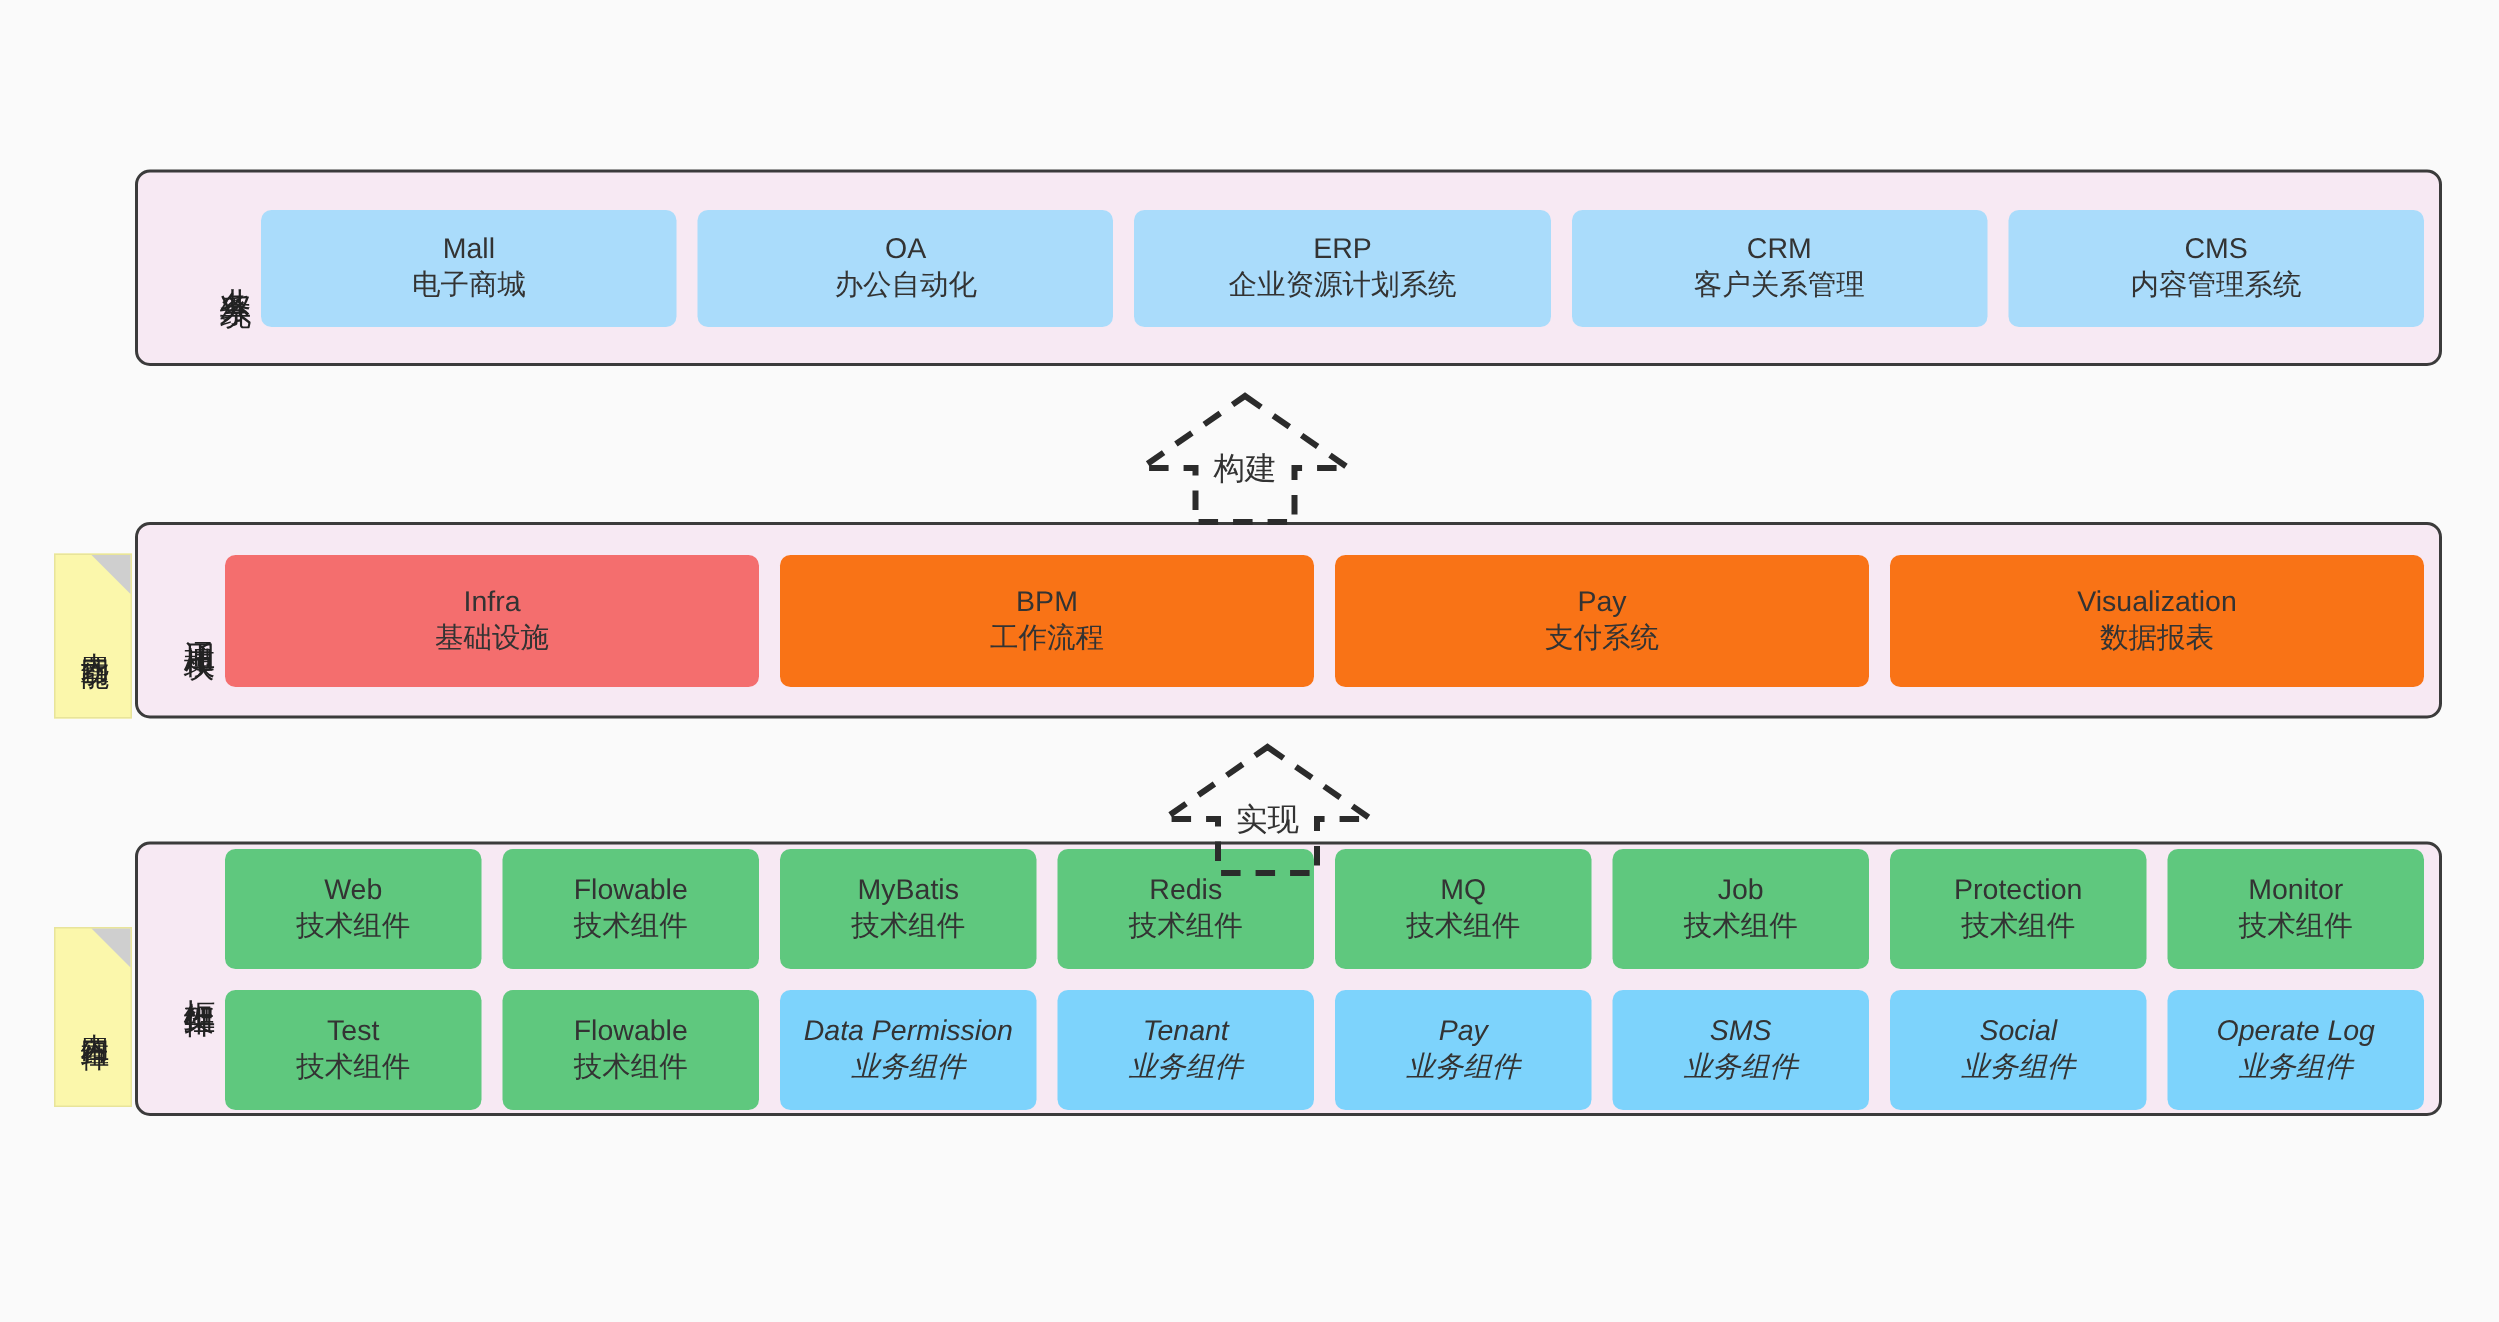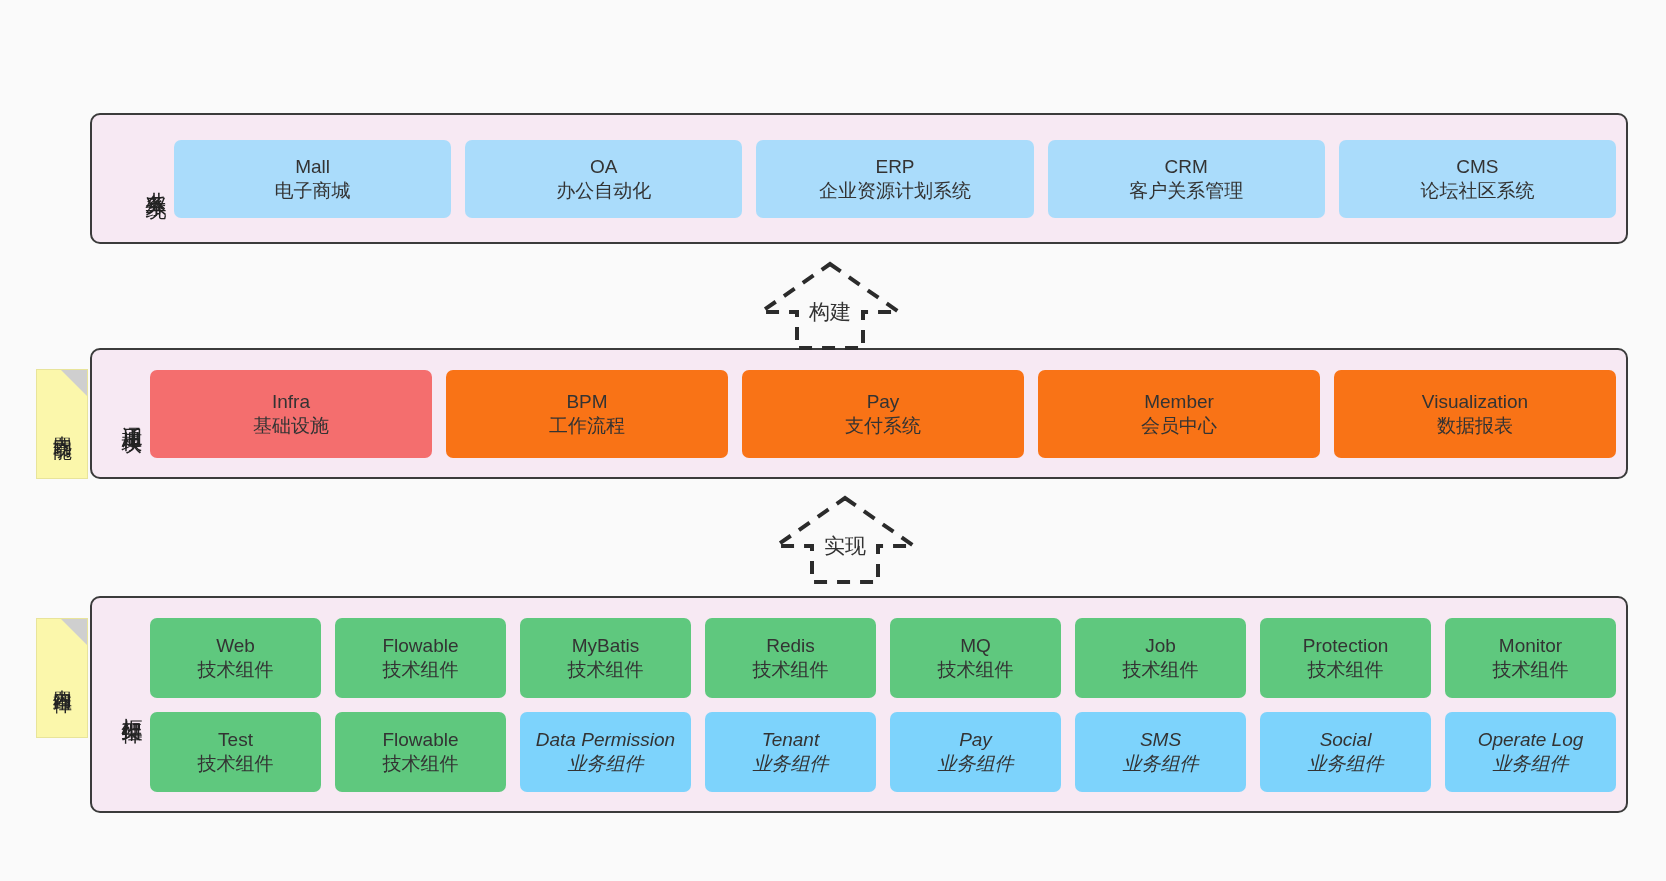--- a/index.html
+++ b/index.html
@@ -88,21 +88,21 @@
   .card-lgreen{ background: #7dd3fc; height: 80px; font-style: italic; }
 
   
   #layer-business {
     left: 90px; top: 113px; width: 1538px; height: 131px; padding-left: 24px;
   }
   #layer-modules {
     left: 90px; top: 348px; width: 1538px; height: 131px;
   }
   #layer-framework {
-    left: 90px; top: 596px; width: 1538px; height: 217px; align-items: center;
+    left: 90px; top: 561px; width: 1538px; height: 183px; align-items: center;
   }
   #layer-framework .layer-body { gap: 14px; }
 
   
   .note {
     position: absolute;
     width: 52px;
     background: #fbf7ab;
     border: 1px solid #e8e49a;
     box-sizing: border-box;
@@ -176,21 +176,21 @@
           <span class="t2">企业资源计划系统</span>
         </div>
 
         <div class="card card-blue">
           <span class="t1">CRM</span>
           <span class="t2">客户关系管理</span>
         </div>
 
         <div class="card card-blue">
           <span class="t1">CMS</span>
-          <span class="t2">论坛社区系统</span>
+          <span class="t2">内容管理系统</span>
         </div>
 
 
       </div>
     </div>
   </div>
 
   <div class="block-arrow" id="arrow-build">
     <svg width="150" height="90" viewBox="0 0 150 90" aria-hidden="true">
       <path d="M 75 6 L 144 54 L 108 54 L 108 90 L 42 90 L 42 54 L 6 54 Z" fill="none" stroke="#2b2b2b" stroke-width="4" stroke-dasharray="13 10" stroke-linecap="butt" stroke-linejoin="miter"></path>
@@ -217,24 +217,20 @@
         <div class="card card-pink">
           <span class="t1">BPM</span>
           <span class="t2">工作流程</span>
         </div>
 
         <div class="card card-pink">
           <span class="t1">Pay</span>
           <span class="t2">支付系统</span>
         </div>
 
-        <div class="card card-pink">
-          <span class="t1">Member</span>
-          <span class="t2">会员中心</span>
-        </div>
 
         <div class="card card-pink">
           <span class="t1">Visualization</span>
           <span class="t2">数据报表</span>
         </div>
 
       </div>
     </div>
   </div>
 

